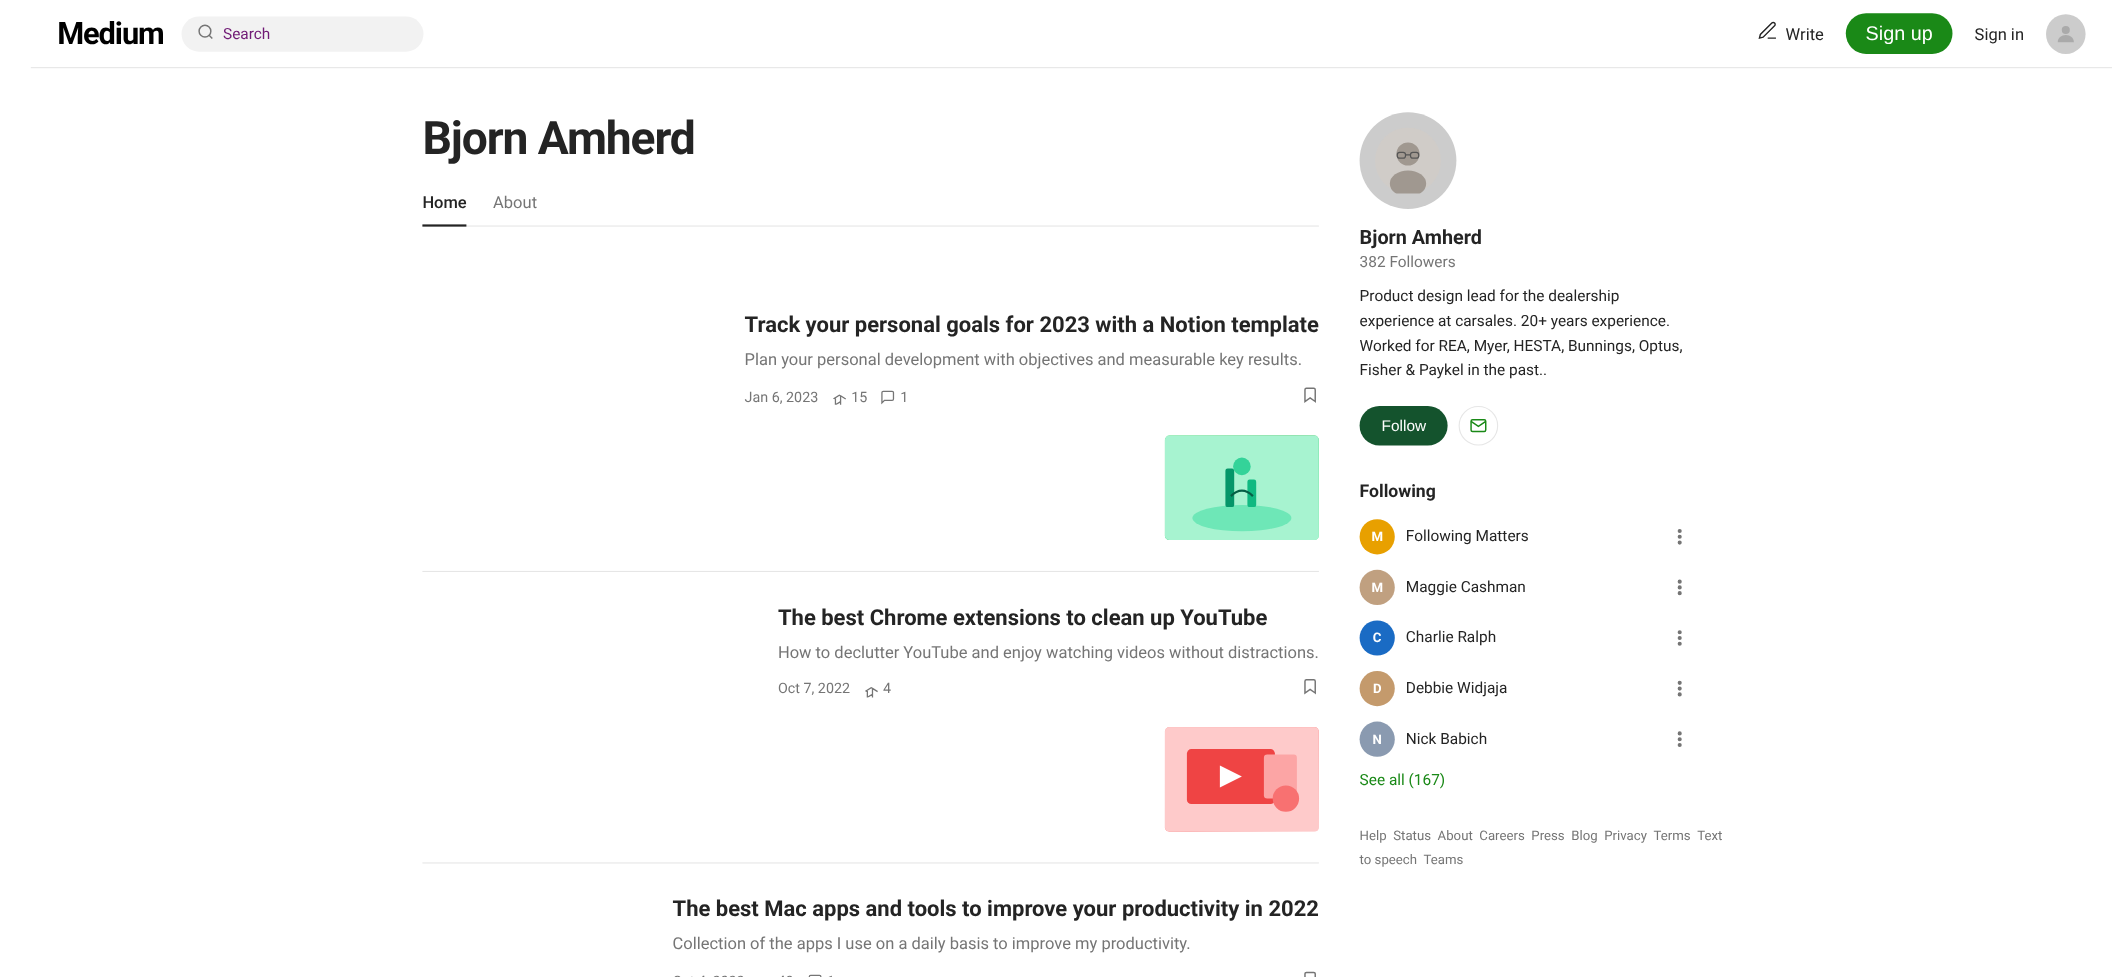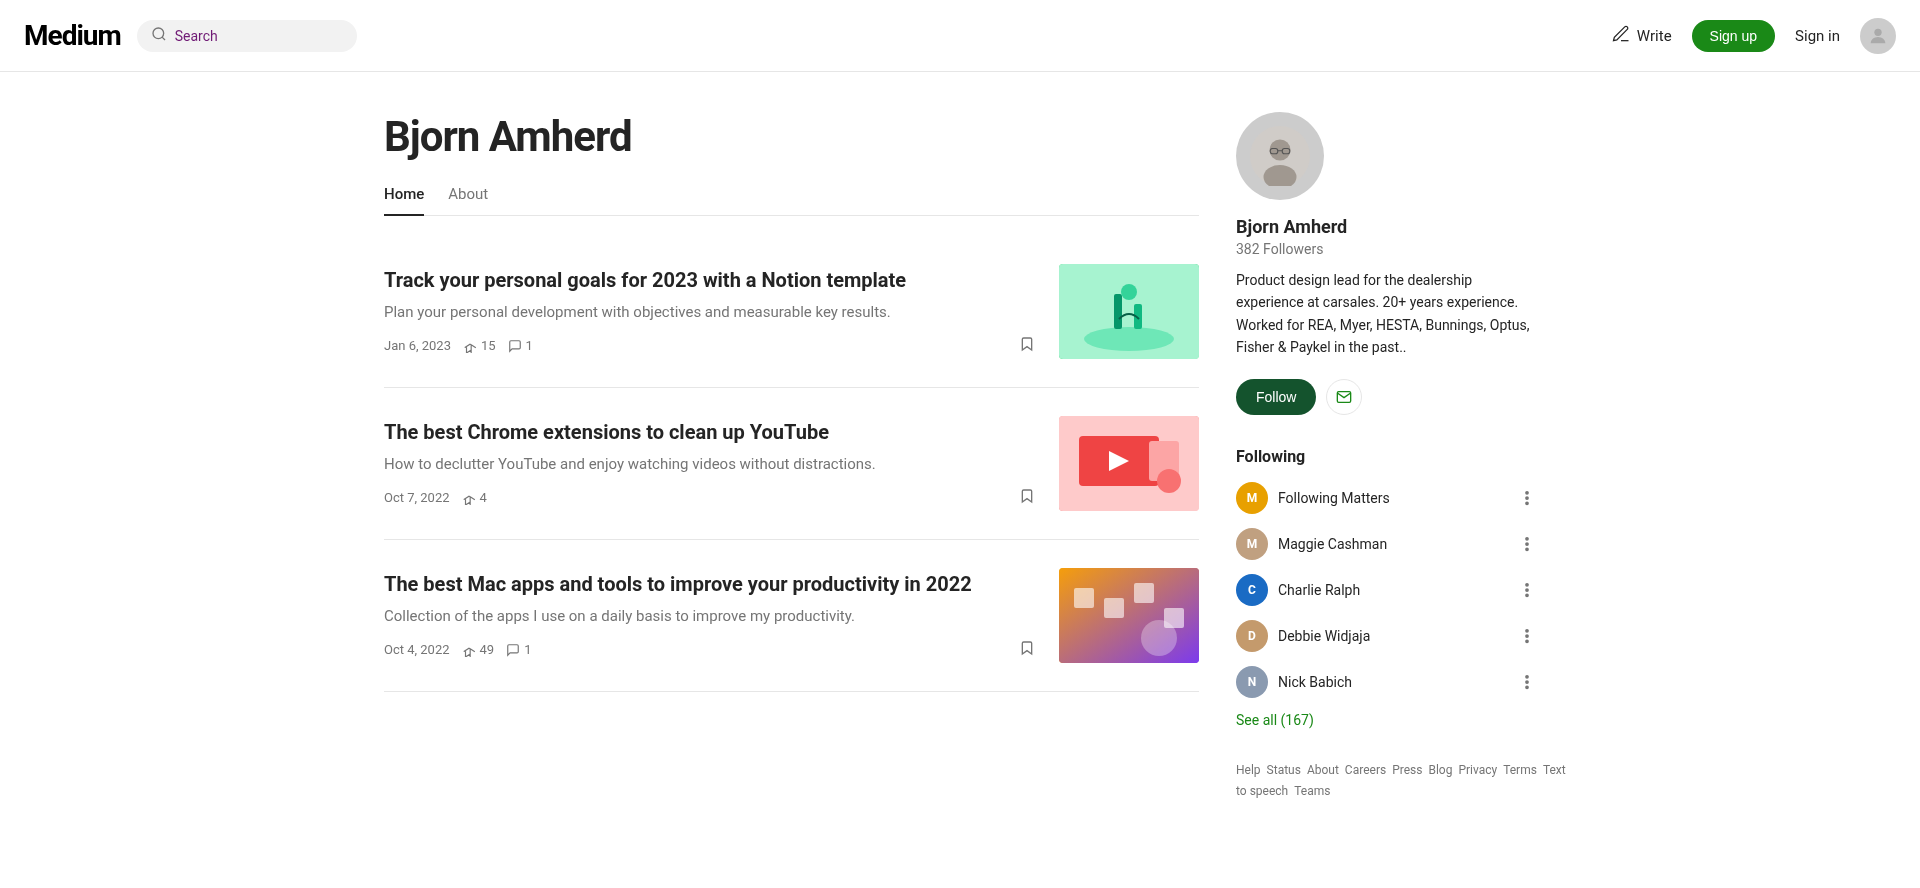--- a/index.html
+++ b/index.html
@@ -4,26 +4,27 @@
   <style>
     * { box-sizing: border-box; margin: 0; padding: 0; }
     body { font-family: -apple-system, BlinkMacSystemFont, 'Segoe UI', Roboto, sans-serif; background: #fff; color: #242424; }
 
     
     .header {
       display: flex;
       align-items: center;
       justify-content: space-between;
       padding: 0 24px;
-      height: 72px;
+      height: 62px;
       border-bottom: 1px solid #e6e6e6;
       position: sticky;
       top: 0;
       background: #fff;
       z-index: 100;
+      margin-left: 28px;
     }
     .header-left { display: flex; align-items: center; gap: 16px; }
     .logo { font-size: 28px; font-weight: 700; color: #000; letter-spacing: -1px; cursor: pointer; }
     .search-bar {
       display: flex;
       align-items: center;
       background: #f2f2f2;
       border-radius: 20px;
       padding: 6px 14px;
       gap: 8px;
@@ -34,21 +35,21 @@
     .search-placeholder { color: #701a75; font-size: 14px; }
     .header-right { display: flex; align-items: center; gap: 20px; }
     .write-btn { display: flex; align-items: center; gap: 6px; color: #242424; font-size: 15px; cursor: pointer; text-decoration: none; }
     .write-icon { font-size: 18px; }
     .signup-btn {
       background: #1a8917;
       color: #fff;
       border: none;
       border-radius: 20px;
       padding: 8px 18px;
-      font-size: 14px;
+      font-size: 18px;
       cursor: pointer;
       font-weight: 500;
     }
     .signin-link { color: #242424; font-size: 15px; cursor: pointer; }
     .avatar-placeholder {
       width: 36px; height: 36px; border-radius: 50%; background: #ccc;
       overflow: hidden; display: flex; align-items: center; justify-content: center;
       cursor: pointer;
     }
 
@@ -68,21 +69,21 @@
       font-size: 42px;
       font-weight: 700;
       margin-bottom: 24px;
       letter-spacing: -1px;
     }
 
     .tabs {
       display: flex;
       gap: 24px;
       border-bottom: 1px solid #e6e6e6;
-      margin-bottom: 20px;
+      margin-bottom: 48px;
       align-items: flex-end;
     }
     .tab {
       font-size: 15px;
       color: #757575;
       padding-bottom: 12px;
       cursor: pointer;
       position: relative;
     }
     .tab.active {
@@ -95,25 +96,26 @@
       bottom: -1px;
       left: 0;
       right: 0;
       height: 2px;
       background: #242424;
     }
 
     
     .article-card {
       display: flex;
-      align-items: center;
+      align-items: flex-end;
       justify-content: space-between;
       gap: 24px;
       padding: 28px 0;
       border-bottom: 1px solid #e6e6e6;
+      flex-direction: column;
     }
     .article-text { flex: 1; min-width: 0; }
     .article-title {
       font-size: 20px;
       font-weight: 700;
       line-height: 1.3;
       margin-bottom: 8px;
       color: #242424;
     }
     .article-subtitle {

